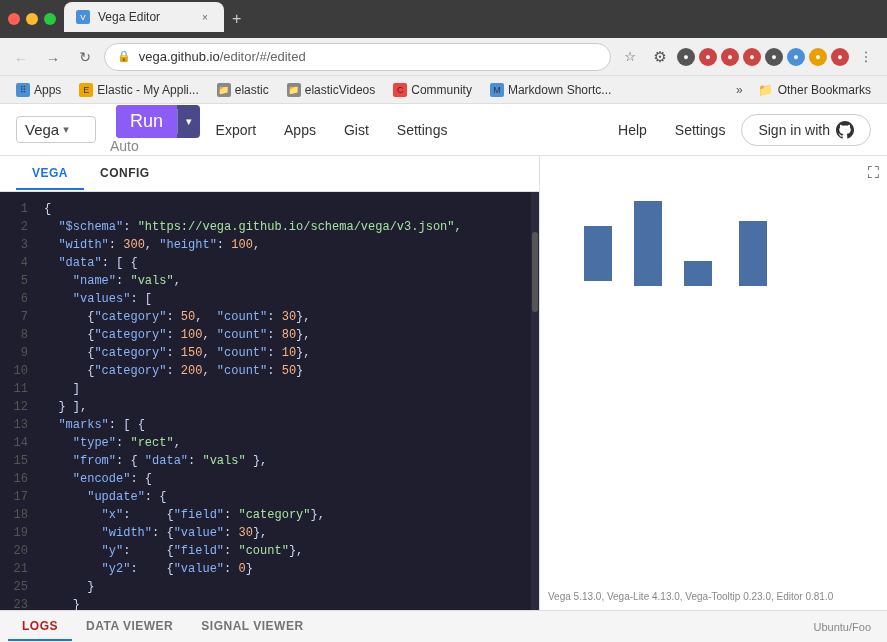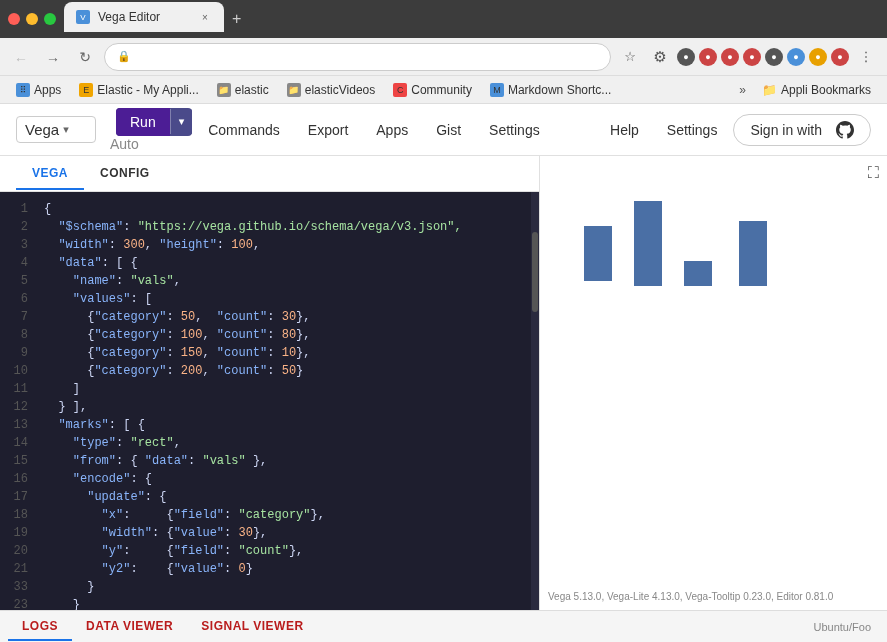--- a/index.html
+++ b/index.html
@@ -39,25 +39,25 @@
     .other-bookmarks { display: flex; align-items: center; gap: 4px; padding: 2px 8px; border-radius: 4px; cursor: pointer; font-size: 12px; color: #333; }
 
     
     .app { background: white; width: 887px; height: 538px; display: flex; flex-direction: column; }
 
     
     .app-toolbar { display: flex; align-items: center; padding: 0 16px; height: 52px; border-bottom: 1px solid #e0e0e0; gap: 4px; background: white; }
     .vega-selector { display: flex; align-items: center; gap: 4px; border: 1px solid #ccc; border-radius: 4px; padding: 4px 8px; cursor: pointer; font-size: 15px; font-weight: 500; color: #333; min-width: 80px; }
     .vega-selector .chevron { font-size: 11px; color: #666; }
     .run-btn-group { display: flex; align-items: center; background: #4a4a8a; border-radius: 4px; overflow: hidden; margin-left: 8px; }
-    .run-btn { background: #4c1d95; border: none; color: white; padding: 6px 14px; cursor: pointer; font-size: 14px; font-weight: 500; }
+    .run-btn { background: #8b5cf6; border: none; color: white; padding: 6px 14px; cursor: pointer; font-size: 18px; font-weight: 500; }
     .run-sub { background: #4a4a8a; border: none; border-left: 1px solid rgba(255,255,255,0.3); color: white; padding: 6px 8px; cursor: pointer; font-size: 11px; }
     .toolbar-btn { background: none; border: none; cursor: pointer; font-size: 14px; color: #333; padding: 6px 12px; border-radius: 4px; font-weight: 400; }
     .toolbar-spacer { flex: 1; }
-    .sign-in-btn { display: flex; align-items: center; gap: 14px; border: 1px solid #ccc; border-radius: 20px; padding: 6px 16px; cursor: pointer; font-size: 14px; color: #333; background: white; }
+    .sign-in-btn { display: flex; align-items: center; gap: 6px; border: 1px solid #ccc; border-radius: 20px; padding: 6px 16px; cursor: pointer; font-size: 14px; color: #333; background: white; }
     .github-icon { width: 18px; height: 18px; }
 
     
     .main-content { display: flex; flex: 1; overflow: hidden; }
 
     
     .editor-panel { width: 540px; display: flex; flex-direction: column; border-right: 1px solid #e0e0e0; }
     .editor-tabs { display: flex; align-items: center; padding: 0 16px; height: 36px; border-bottom: 1px solid #e0e0e0; gap: 0; }
     .editor-tab { padding: 8px 16px; font-size: 12px; font-weight: 600; letter-spacing: 0.5px; cursor: pointer; color: #333; border-bottom: 2px solid transparent; text-transform: uppercase; }
     .editor-tab.active { color: #1a73e8; border-bottom-color: #1a73e8; }
@@ -73,21 +73,21 @@
     .c-num { color: #fab387; }
 
     
     .preview-panel { flex: 1; display: flex; flex-direction: column; background: white; position: relative; }
     .preview-area { flex: 1; display: flex; align-items: flex-start; justify-content: center; padding: 20px; position: relative; overflow: hidden; }
     .expand-btn { position: absolute; top: 8px; right: 8px; background: none; border: none; cursor: pointer; color: #555; font-size: 16px; }
     .version-info { position: absolute; bottom: 8px; left: 8px; font-size: 10px; color: #888; }
 
     
     .bottom-tabs { display: flex; align-items: center; background: #f5f5f5; border-top: 1px solid #ddd; height: 32px; padding: 0 8px; gap: 0; }
-    .bottom-tab { padding: 6px 14px; font-size: 12px; font-weight: 600; letter-spacing: 0.5px; cursor: pointer; color: #b91c1c; border-bottom: 2px solid transparent; text-transform: uppercase; }
+    .bottom-tab { padding: 6px 14px; font-size: 12px; font-weight: 600; letter-spacing: 0.5px; cursor: pointer; color: #737373; border-bottom: 2px solid transparent; text-transform: uppercase; }
     .bottom-tab.active { color: #b91c1c; border-bottom-color: #1a73e8; }
     .bottom-tab-spacer { flex: 1; }
     .bottom-right-text { font-size: 11px; color: #888; padding-right: 8px; }
 
     
     .ext-icon { width: 18px; height: 18px; border-radius: 50%; display: flex; align-items: center; justify-content: center; font-size: 9px; color: white; cursor: pointer; }
   </style>
 </head>
 <body>
 
@@ -108,20 +108,23 @@
       <button class="new-tab-btn">+</button>
     </div>
   </div>
 
   <div class="nav-bar">
     <button class="nav-btn disabled">←</button>
     <button class="nav-btn">→</button>
     <button class="nav-btn">↻</button>
     <div class="address-bar">
       <span class="lock">🔒</span>
+      <span class="address-text">
+        <span class="domain">vega.github.io</span><span class="path">/editor/#/edited</span>
+      </span>
     </div>
     <div class="nav-actions">
       <button class="nav-icon-btn">☆</button>
       <button class="nav-icon-btn" style="font-size:15px;">⚙</button>
 
       <div class="ext-icon" style="background:#555;">●</div>
       <div class="ext-icon" style="background:#c44;">●</div>
       <div class="ext-icon" style="background:#c44;">●</div>
       <div class="ext-icon" style="background:#c44;">●</div>
       <div class="ext-icon" style="background:#555;">●</div>
@@ -153,39 +156,38 @@
       <div class="bookmark-favicon" style="background:#e44;">C</div>
       <span>Community</span>
     </div>
     <div class="bookmark-item">
       <div class="bookmark-favicon" style="background:#4a90d9;">M</div>
       <span>Markdown Shortc...</span>
     </div>
     <span class="bookmarks-more">»</span>
     <div class="other-bookmarks">
       <span>📁</span>
-      <span>Appli Bookmarks</span>
+      <span>Other Bookmarks</span>
     </div>
   </div>
 
   <div class="app">
 
     <div class="app-toolbar">
       <div class="vega-selector">
         <span>Vega</span>
         <span class="chevron">▾</span>
       </div>
       <div style="margin-left:8px; display:flex; flex-direction:column; align-items:flex-start;">
         <div class="run-btn-group">
           <button class="run-btn">Run</button>
           <button class="run-sub">▾</button>
         </div>
         <span style="font-size:14px; color:#888; padding-left:2px;">Auto</span>
       </div>
-      <button class="toolbar-btn">Commands</button>
       <button class="toolbar-btn">Export</button>
       <button class="toolbar-btn">Apps</button>
       <button class="toolbar-btn">Gist</button>
       <button class="toolbar-btn">Settings</button>
       <div class="toolbar-spacer"></div>
       <button class="toolbar-btn">Help</button>
       <button class="toolbar-btn">Settings</button>
       <button class="sign-in-btn">
         <span>Sign in with</span>
         <svg class="github-icon" viewBox="0 0 24 24" fill="#333">
@@ -222,21 +224,21 @@
               <div class="line-num">12</div>
               <div class="line-num">13</div>
               <div class="line-num">14</div>
               <div class="line-num">15</div>
               <div class="line-num">16</div>
               <div class="line-num">17</div>
               <div class="line-num">18</div>
               <div class="line-num">19</div>
               <div class="line-num">20</div>
               <div class="line-num">21</div>
-              <div class="line-num">33</div>
+              <div class="line-num">25</div>
               <div class="line-num">23</div>
             </div>
           <div class="code-content">
 
           <div class="code-line">{</div>
               <div class="code-line">  <span class="c-key">"$schema"</span>: <span class="c-str">"<span class="&lt;/span&gt;c-url">https://vega.github.io/schema/vega/v3.json</span>",</span></div>
               <div class="code-line">  <span class="c-key">"width"</span>: <span class="c-num">300</span>, <span class="c-key">"height"</span>: <span class="c-num">100</span>,</div>
               <div class="code-line">  <span class="c-key">"data"</span>: [ {</div>
               <div class="code-line">    <span class="c-key">"name"</span>: <span class="c-str">"vals"</span>,</div>
               <div class="code-line">    <span class="c-key">"values"</span>: [</div>

